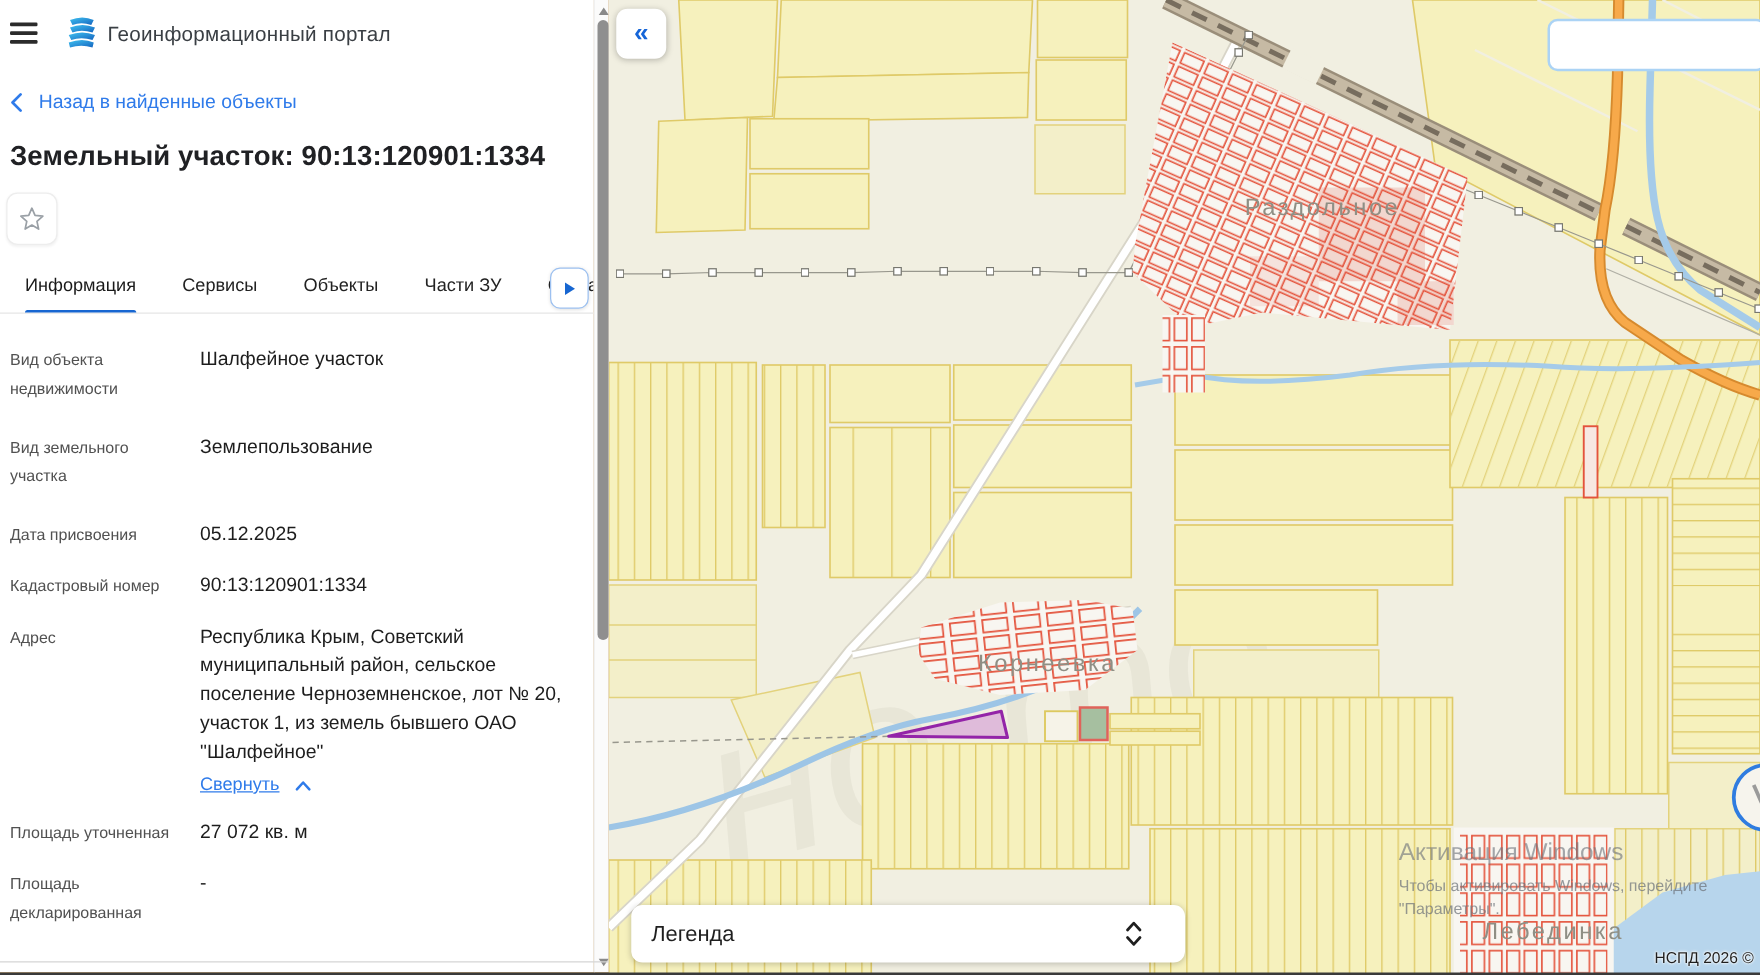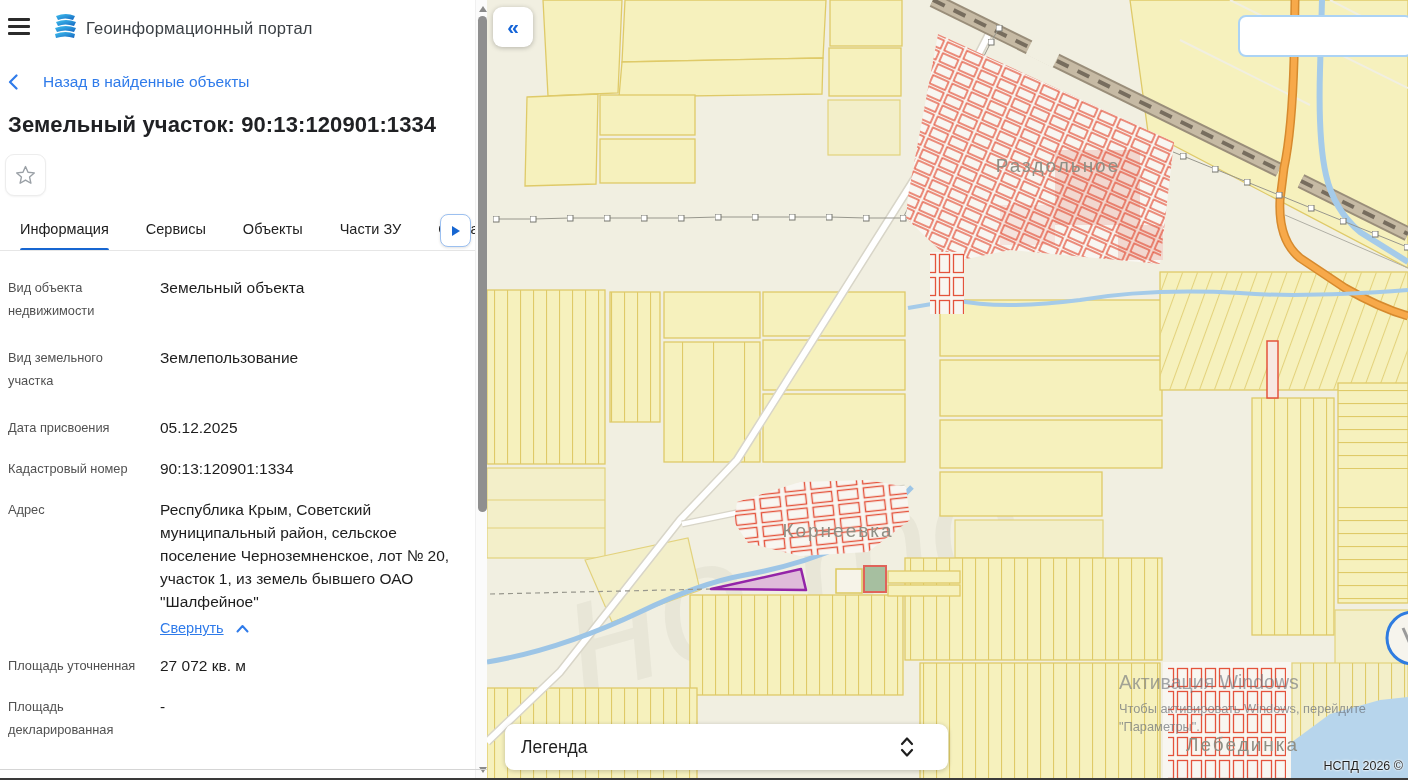--- a/index.html
+++ b/index.html
@@ -7,21 +7,21 @@
   .stage { position:relative; width:1408px; height:780px; overflow:hidden; background:#a16207; }
 
   
   .panel { position:absolute; left:0; top:0; width:475px; height:778px; background:#fff; overflow:hidden; }
   .panel-header { position:absolute; left:0; top:0; width:475px; height:56px; background:#fff; }
   .hamburger { position:absolute; left:8px; top:18px; width:24px; height:18px; cursor:pointer; }
   .hamburger span { display:block; width:22px; height:2.6px; background:#2b2b2b; margin-bottom:4.4px; border-radius:1px; }
   .logo { position:absolute; left:52px; top:13px; width:27px; height:27px; }
   .app-title { position:absolute; left:86px; top:19px; font-size:16.5px; color:#3a3f44; letter-spacing:.2px; }
 
-  .back-row { position:absolute; left:8px; top:73px; display:flex; align-items:center; gap:25px; cursor:pointer; }
+  .back-row { position:absolute; left:8px; top:73px; display:flex; align-items:center; gap:13px; cursor:pointer; }
   .back-row .chev { width:10px; height:16px; }
   .back-link { color:#2f7bea; font-size:15.5px; }
 
   .page-title { position:absolute; left:8px; top:112px; font-size:22px; font-weight:700; color:#202124; letter-spacing:.1px; }
 
   .star-btn { position:absolute; left:5px; top:154px; width:41px; height:42px; background:#fff; border:1px solid #ededed; border-radius:9px; box-shadow:0 1px 2px rgba(0,0,0,.05); display:flex; align-items:center; justify-content:center; cursor:pointer; }
 
   .tabs { position:absolute; left:0; top:211px; width:475px; height:40px; border-bottom:1px solid #e6e6e6; display:flex; gap:37px; padding-left:20px; overflow:hidden; white-space:nowrap; }
   .tab { position:relative; font-size:14.5px; color:#222; padding-top:10px; height:40px; cursor:pointer; flex:0 0 auto; }
   .tab.active { color:#1a1a1a; }
@@ -121,21 +121,21 @@
       <div class="tab">Соста</div>
 
     </div>
     <div class="tab-scroll-btn">
       <span class="tri"></span>
     </div>
 
     <div class="fields">
       <div class="frow mb24">
         <div class="flabel">Вид объекта недвижимости</div>
-        <div class="fvalue">Земельный объекта</div>
+        <div class="fvalue">Шалфейное участок</div>
       </div>
       <div class="frow mb24">
         <div class="flabel">Вид земельного участка</div>
         <div class="fvalue">Землепользование</div>
       </div>
       <div class="frow">
         <div class="flabel">Дата присвоения</div>
         <div class="fvalue">05.12.2025</div>
       </div>
       <div class="frow">

